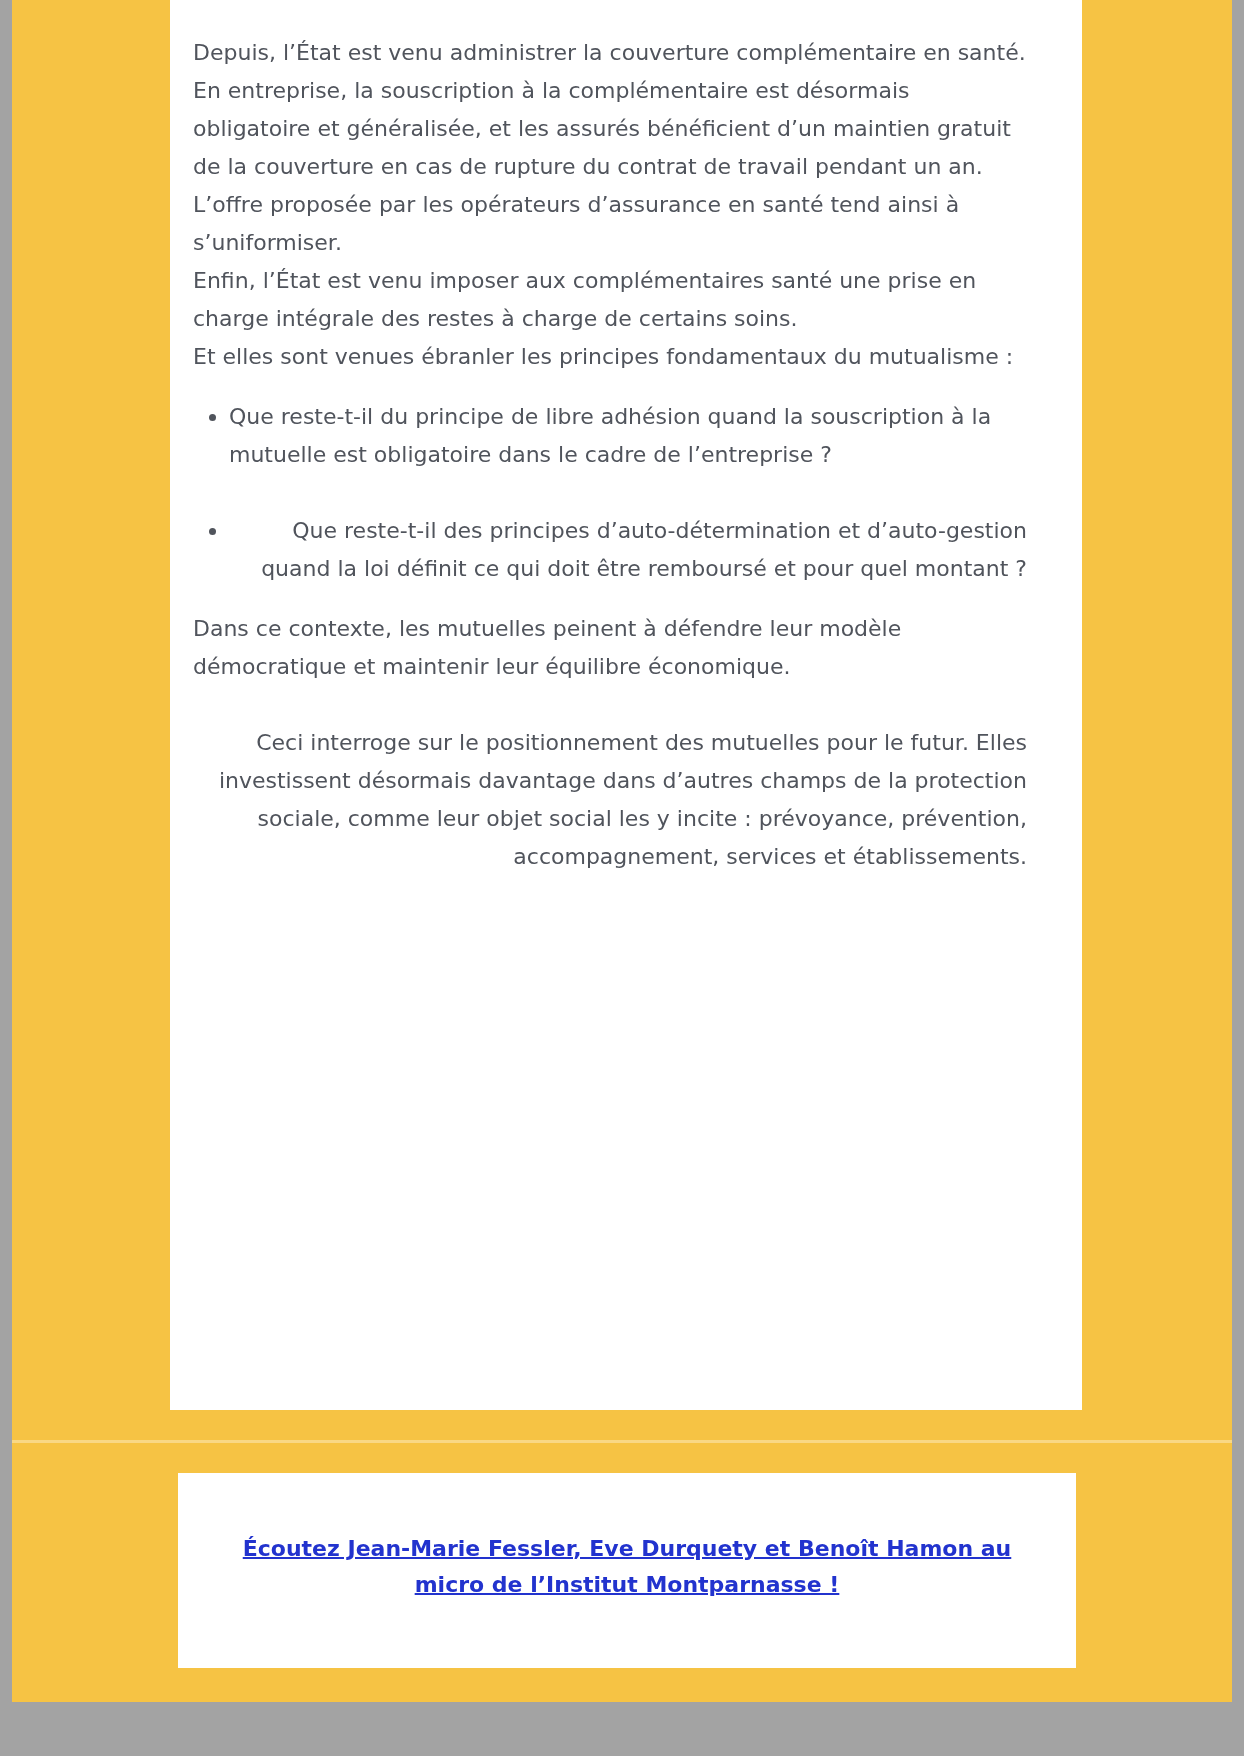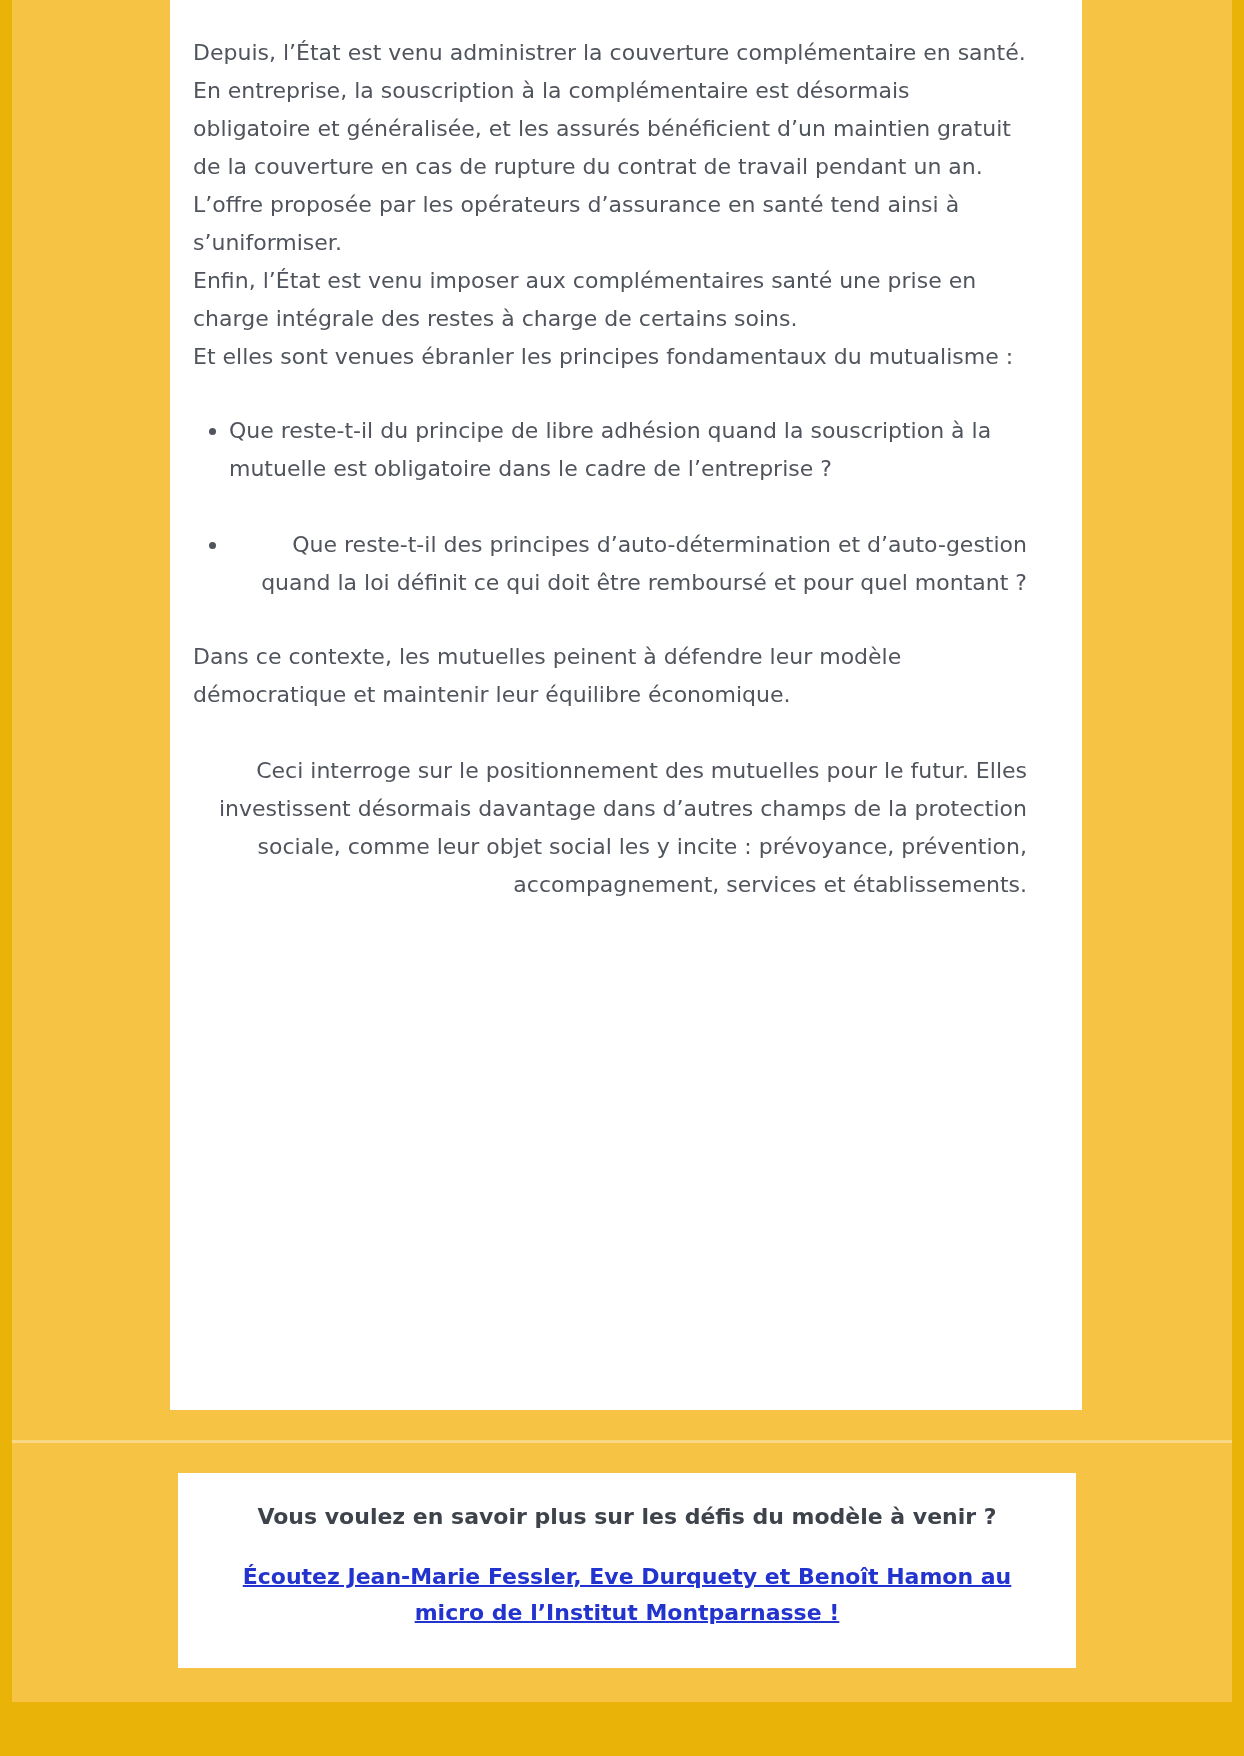--- a/index.html
+++ b/index.html
@@ -4,21 +4,21 @@
 <style>
   html, body {
     margin: 0;
     padding: 0;
     background: #ffffff;
   }
   .page {
     position: relative;
     width: 1244px;
     height: 1756px;
-    background: #eab308;
+    background: #a3a3a3;
     overflow: hidden;
     font-family: "DejaVu Sans", "Liberation Sans", sans-serif;
   }
   .yellow-band {
     position: absolute;
     left: 12px;
     top: 0;
     width: 1220px;
     height: 1702px;
     background: #F6C344;
@@ -46,21 +46,21 @@
   }
   .article-card p {
     margin: 0;
   }
   .bold-statement {
     margin-top: 38px !important;
     font-weight: bold;
     color: #3E424B;
   }
   .bullet-list {
-    margin: 36px 0;
+    margin: 22px 0;
     padding-left: 36px;
     list-style: disc;
   }
   .bullet-list li + li {
     margin-top: 38px;
     text-align: right;
   }
   .closing-1 {
     margin-top: 38px !important;
     text-align: right;
@@ -115,17 +115,16 @@
     <ul class="bullet-list">
       <li>Que reste-t-il du principe de libre adhésion quand la souscription à la mutuelle est obligatoire dans le cadre de l’entreprise ?</li>
       <li>Que reste-t-il des principes d’auto-détermination et d’auto-gestion quand la loi définit ce qui doit être remboursé et pour quel montant ?</li>
     </ul>
 
     <p>Dans ce contexte, les mutuelles peinent à défendre leur modèle démocratique et maintenir leur équilibre économique.</p>
     <p class="closing-1">Ceci interroge sur le positionnement des mutuelles pour le futur. Elles investissent désormais davantage dans d’autres champs de la protection sociale, comme leur objet social les y incite : prévoyance, prévention, accompagnement, services et établissements.</p>
   </div>
 
   <div class="cta-card">
-    <p class="cta-question">Vous voulez en savoir plus sur les défis du modèle à venir ?</p>
     <a class="cta-link" href="#">Écoutez Jean-Marie Fessler, Eve Durquety et Benoît Hamon au micro de l’Institut Montparnasse !</a>
   </div>
 
 </div>
 
 </body></html>

